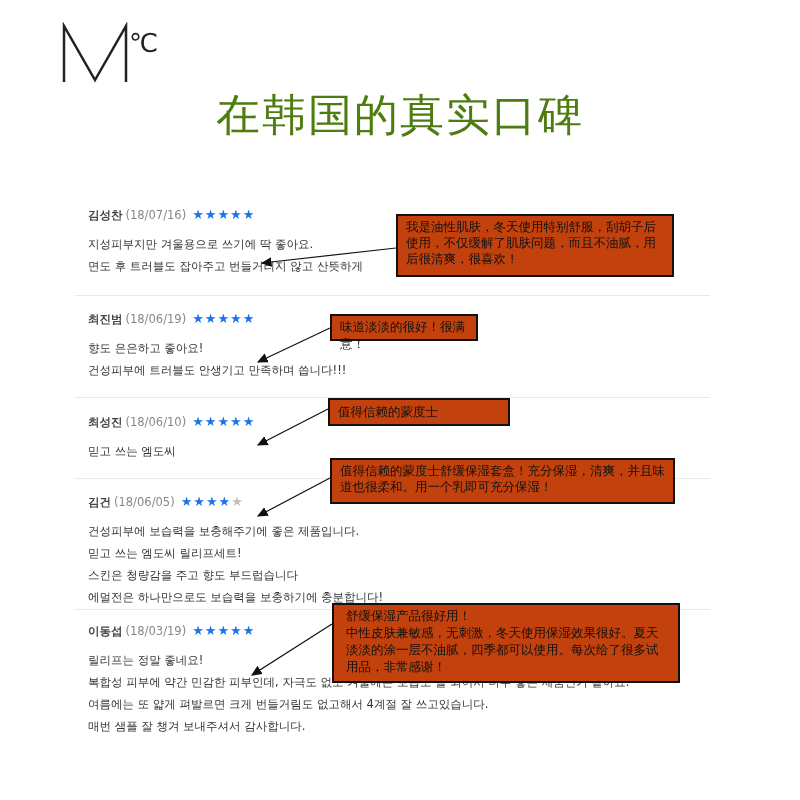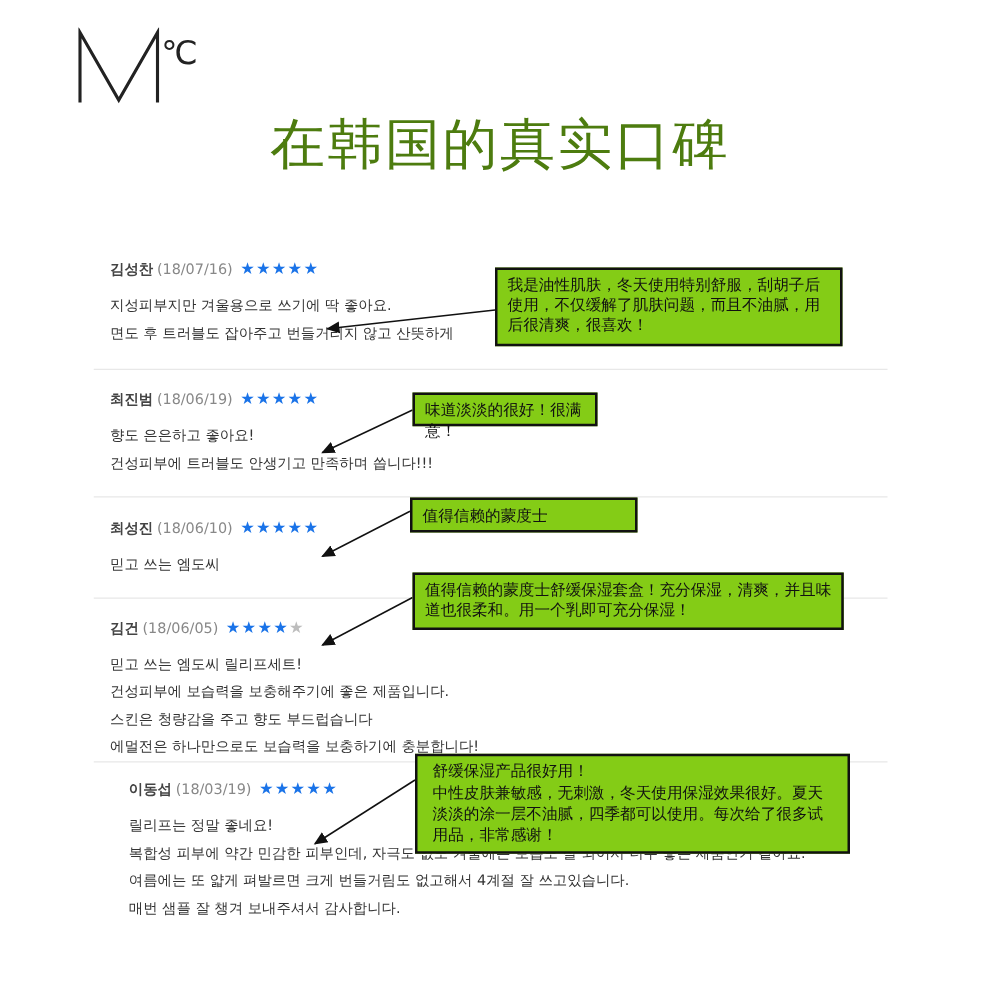--- a/index.html
+++ b/index.html
@@ -20,22 +20,22 @@
   .review-header { font-size:11.5px; height:18px; line-height:18px; white-space:nowrap; }
   .reviewer { font-weight:bold; color:#444; }
   .date { color:#888; margin-left:3px; }
   .stars { margin-left:6px; letter-spacing:1px; font-size:13px; }
   .star-on { color:#1a73e8; }
   .star-off { color:#bdbdbd; }
   .lines { margin-top:9px; }
   .line { font-size:11.5px; color:#333; height:22px; line-height:22px; white-space:nowrap; }
   .sep { position:absolute; left:75px; width:635px; height:1px; background:#e8e8e8; }
   .note {
-    position:absolute; background:#84cc16; border:2px solid #111;
-    font-family:Liberation Sans, sans-serif; font-size:12.5px; color:#111;
+    position:absolute; background:#c2410c; border:2px solid #111;
+    font-family:Liberation Mono, monospace; font-size:12.5px; color:#111;
     line-height:16px; padding:4px 8px; box-sizing:border-box;
   }
   svg.arrows { position:absolute; left:0; top:0; pointer-events:none; }
 </style>
 </head>
 <body>
 
 <div class="logo">
   <svg class="logo-m" width="66" height="62" viewBox="0 0 66 62">
     <polyline points="2,60 2,4 33,58 64,4 64,60" fill="none" stroke="#222" stroke-width="2.5"></polyline>
@@ -75,29 +75,29 @@
     <div class="line">믿고 쓰는 엠도씨</div>
   </div>
 </div>
 <div class="sep" style="top:478px;"></div>
 
 <div class="review" style="top:493px;">
   <div class="review-header">
     <span class="reviewer">김건</span><span class="date">(18/06/05)</span><span class="stars"><span class="star-on">★★★★</span><span class="star-off">★</span></span>
   </div>
   <div class="lines">
+    <div class="line">건성피부에 보습력을 보충해주기에 좋은 제품입니다.</div>
     <div class="line">믿고 쓰는 엠도씨 릴리프세트!</div>
-    <div class="line">건성피부에 보습력을 보충해주기에 좋은 제품입니다.</div>
     <div class="line">스킨은 청량감을 주고 향도 부드럽습니다</div>
     <div class="line">에멀전은 하나만으로도 보습력을 보충하기에 충분합니다!</div>
   </div>
 </div>
 <div class="sep" style="top:609px;"></div>
 
-<div class="review" style="top:622px;margin-left:15px;">
+<div class="review" style="top:622px;">
   <div class="review-header">
     <span class="reviewer">이동섭</span><span class="date">(18/03/19)</span><span class="stars"><span class="star-on">★★★★★</span></span>
   </div>
   <div class="lines">
     <div class="line">릴리프는 정말 좋네요!</div>
     <div class="line">복합성 피부에 약간 민감한 피부인데, 자극도 없도 겨울에는 보습도 잘 되어서 너무 좋은 제품인거 같아요.</div>
     <div class="line">여름에는 또 얇게 펴발르면 크게 번들거림도 없고해서 4계절 잘 쓰고있습니다.</div>
     <div class="line">매번 샘플 잘 챙겨 보내주셔서 감사합니다.</div>
   </div>
 </div>

